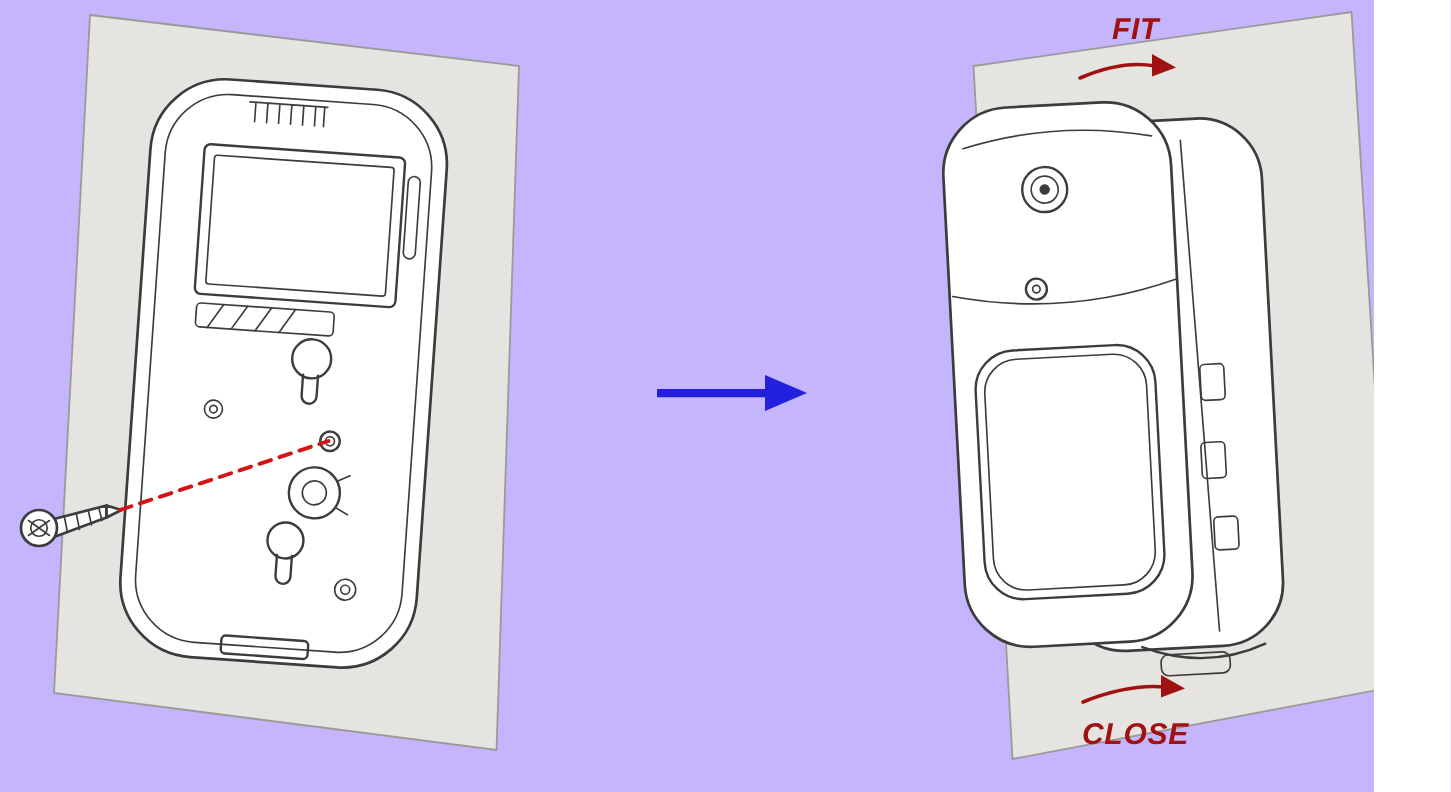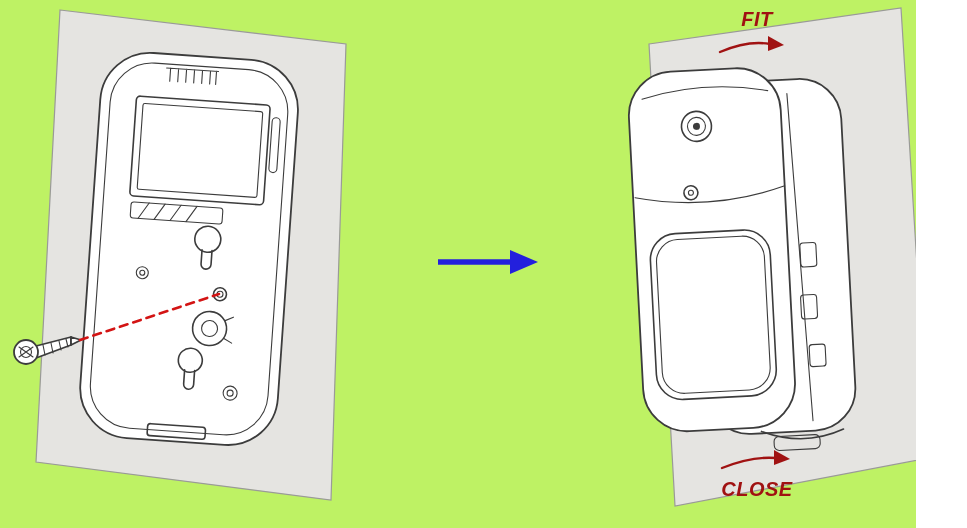--- a/index.html
+++ b/index.html
@@ -5,21 +5,21 @@
   html, body {
     margin: 0;
     padding: 0;
     background: #ffffff;
     font-family: "Liberation Sans", sans-serif;
   }
   .stage {
     position: relative;
     width: 916px;
     height: 528px;
-    background: #bef264;
+    background: #c4b5fd;
     overflow: hidden;
   }
   svg { display: block; }
 
   .wall {
     fill: var(--wall_fill);
     stroke: var(--wall_edge);
     stroke-width: 1.2;
   }
   .line-art {

